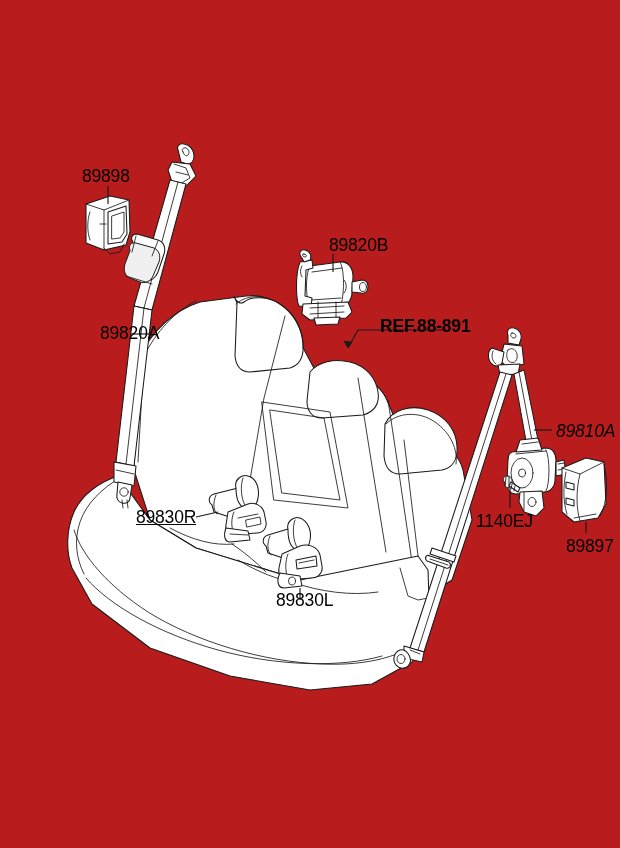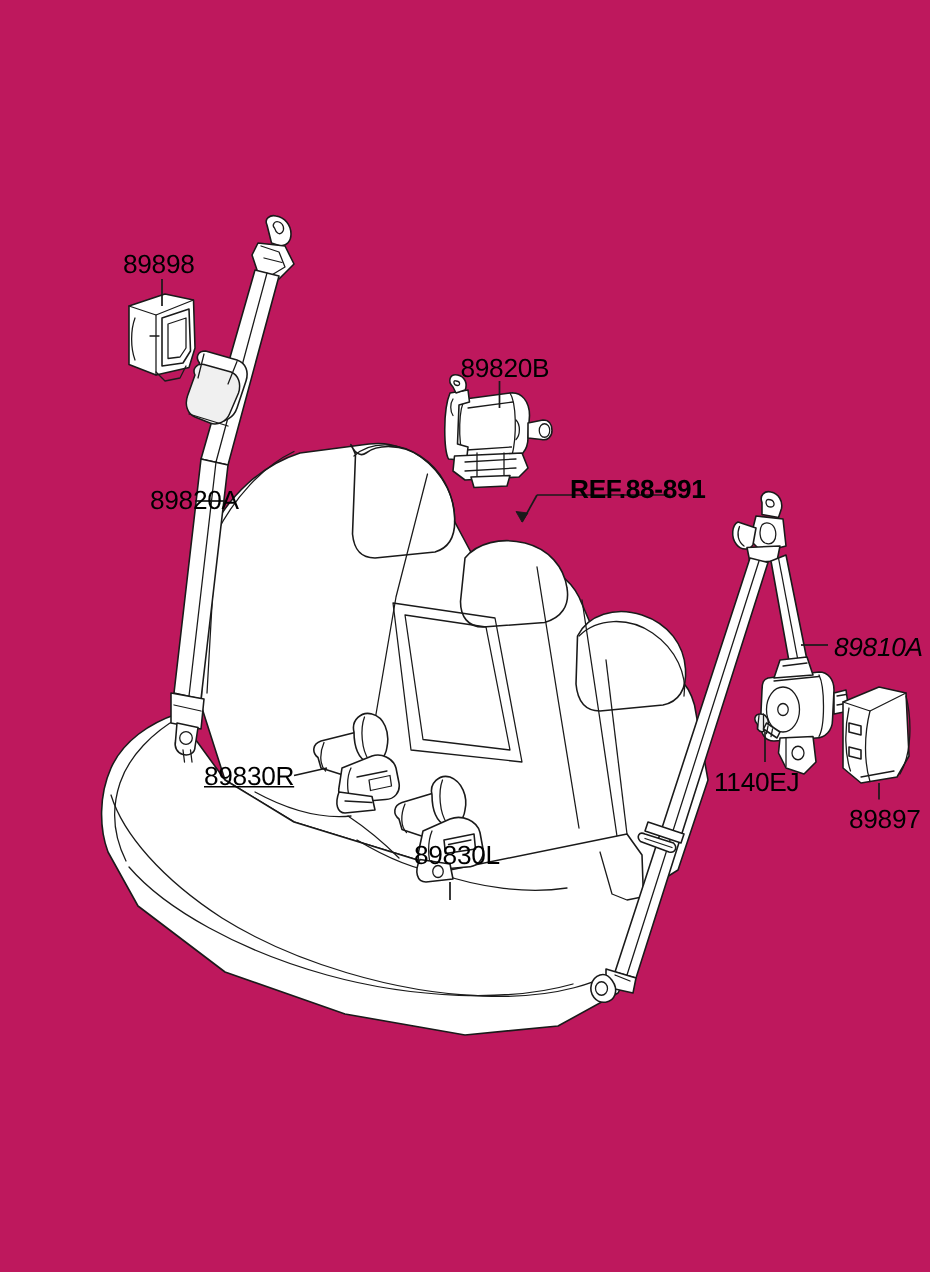--- a/index.html
+++ b/index.html
@@ -8,21 +8,21 @@
     padding: 0;
     background: #ffffff;
   }
   body {
     font-family: "Liberation Sans", sans-serif;
   }
   #diagram-root {
     position: relative;
     width: 620px;
     height: 848px;
-    background: #be185d;
+    background: #b91c1c;
     overflow: hidden;
   }
   #parts-svg {
     position: absolute;
     left: 0;
     top: 0;
     width: 620px;
     height: 848px;
   }
   .ln-thin {
@@ -555,27 +555,27 @@
 
       <path class="leader" d="M300,588 L 300,600"></path>
     </g>
 
   </svg>
 
   <div class="callout-label" style="left:82px; top:168px;">89898</div>
 
   <div class="callout-label" style="left:68px; top:325px;margin-left:32px;">89820A</div>
 
-  <div class="callout-label" style="left:307px; top:237px;">89820B</div>
+  <div class="callout-label" style="left:329px; top:237px;">89820B</div>
 
   <div class="ref-label" style="left:360px; top:318px;margin-left:20px;">REF.88-891</div>
 
   <div class="callout-label" style="left:556px; top:423px;font-style:italic;">89810A</div>
 
   <div class="callout-label" style="left:476px; top:513px;">1140EJ</div>
 
   <div class="callout-label" style="left:566px; top:538px;">89897</div>
 
   <div class="callout-label" style="left:136px; top:509px;text-decoration:underline;">89830R</div>
 
-  <div class="callout-label" style="left:276px; top:562px;">89830L</div>
+  <div class="callout-label" style="left:276px; top:592px;">89830L</div>
 
 </div>
 
 </body></html>

